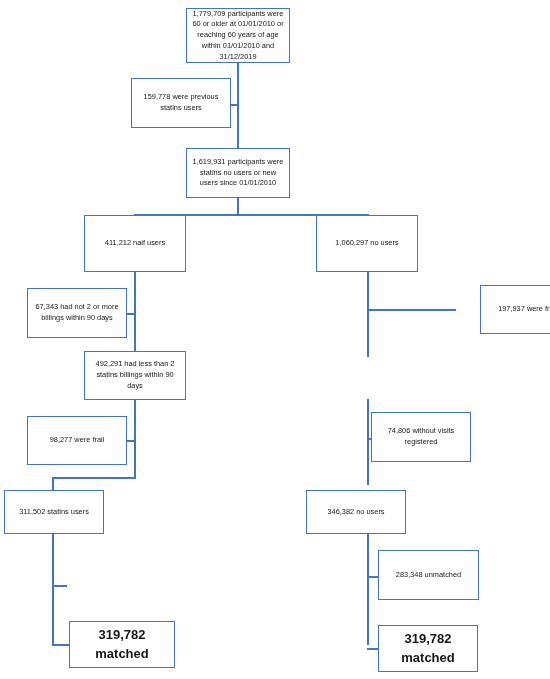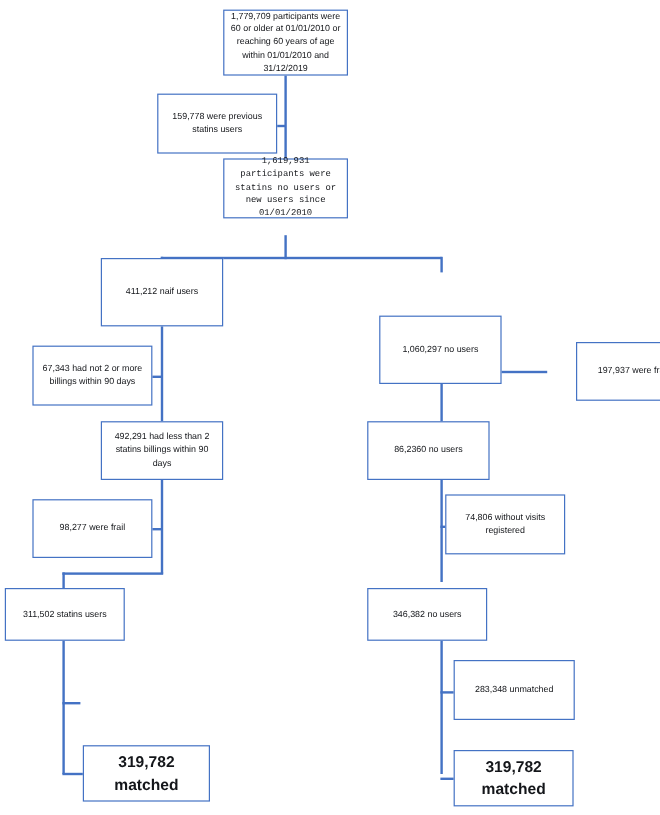--- a/index.html
+++ b/index.html
@@ -73,33 +73,32 @@
   <div class="conn h" style="left:367px;top:438px;width:14px;"></div>
 
   <div class="conn v" style="left:367px;top:533px;height:112px;"></div>
   <div class="conn h" style="left:367px;top:576px;width:14px;"></div>
   <div class="conn h" style="left:367px;top:648px;width:14px;"></div>
 
   <div class="box" style="left:186px;top:8px;width:104px;height:55px;">1,779,709 participants were 60 or older at 01/01/2010 or reaching 60 years of age within 01/01/2010 and 31/12/2019</div>
 
   <div class="box" style="left:131px;top:78px;width:100px;height:50px;">159,778 were previous statins users</div>
 
-  <div class="box" style="left:186px;top:132px;width:104px;height:50px;font-family:Liberation Mono, monospace;">1,619,931 participants were statins no users or new users since 01/01/2010</div>
+  <div class="box" style="left:186px;top:148px;width:104px;height:50px;">1,619,931 participants were statins no users or new users since 01/01/2010</div>
 
   <div class="box" style="left:84px;top:215px;width:102px;height:57px;">411,212 naif users</div>
 
-  <div class="box" style="left:316px;top:215px;width:102px;height:57px;margin-top:48px;">1,060,297 no users</div>
+  <div class="box" style="left:316px;top:215px;width:102px;height:57px;">1,060,297 no users</div>
 
   <div class="box" style="left:27px;top:288px;width:100px;height:50px;">67,343 had not 2 or more billings within 90 days</div>
 
   <div class="box" style="left:480px;top:285px;width:95px;height:49px;">197,937 were frail</div>
 
   <div class="box" style="left:84px;top:351px;width:102px;height:49px;">492,291 had less than 2 statins billings within 90 days</div>
 
-  <div class="box" style="left:306px;top:351px;width:102px;height:49px;">86,2360 no users</div>
 
   <div class="box" style="left:27px;top:416px;width:100px;height:49px;">98,277 were frail</div>
 
   <div class="box" style="left:371px;top:412px;width:100px;height:50px;">74,806 without visits registered</div>
 
   <div class="box" style="left:4px;top:490px;width:100px;height:44px;">311,502  statins users</div>
 
   <div class="box" style="left:306px;top:490px;width:100px;height:44px;">346,382 no users</div>
 
 

